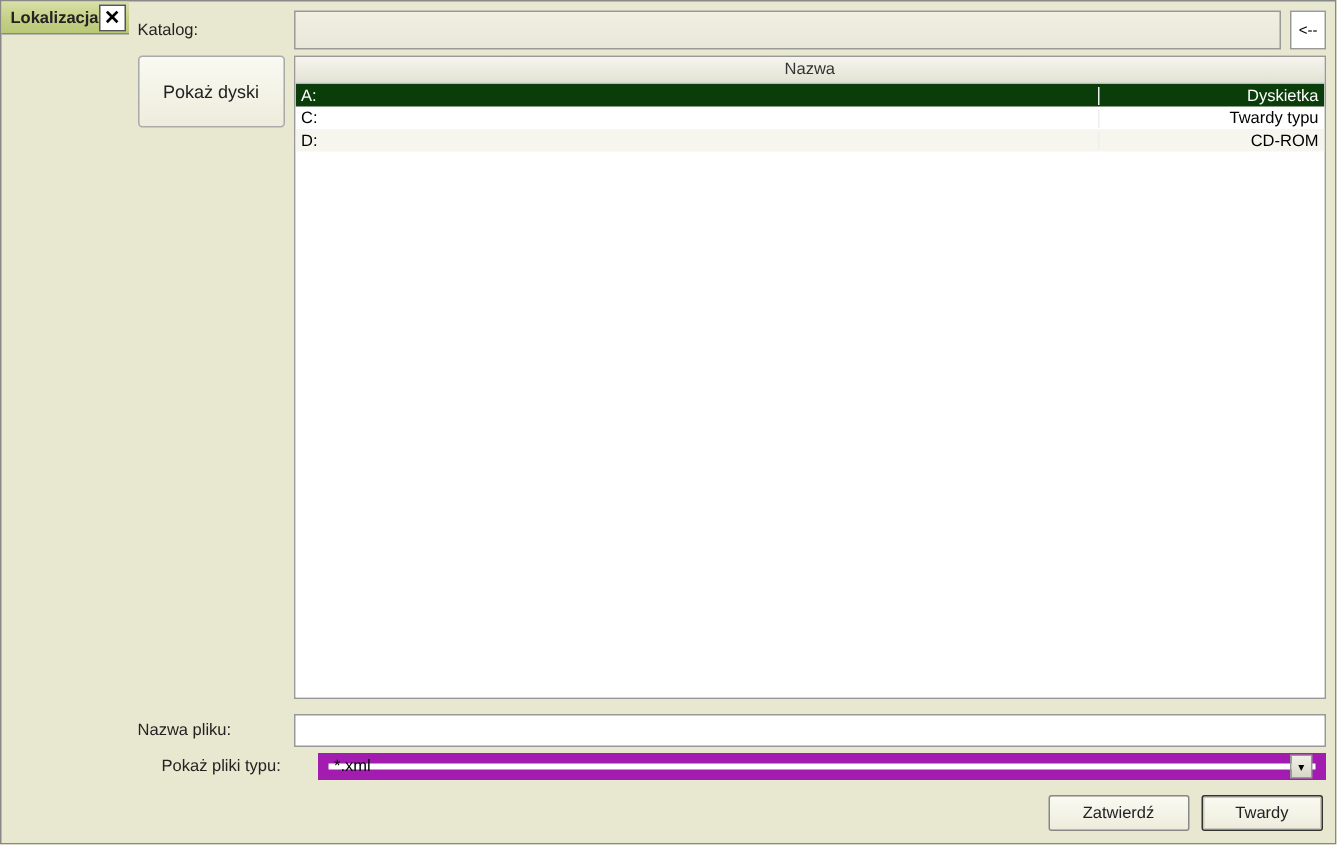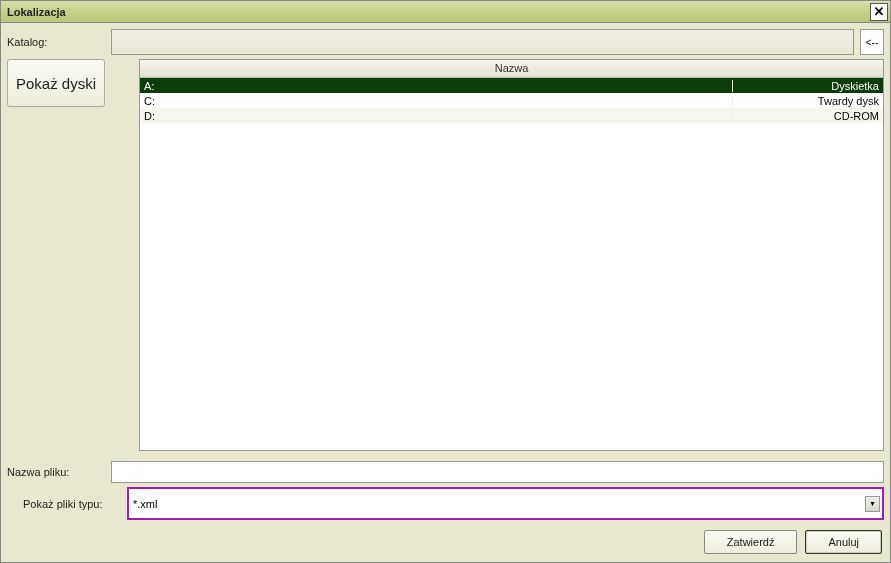--- a/index.html
+++ b/index.html
@@ -14,21 +14,21 @@
     width: 891px;
     height: 563px;
     overflow: hidden;
   }
   .window {
     width: 891px;
     height: 563px;
     background: #e8e8d0;
     border: 1px solid #888;
     display: flex;
-    flex-direction: column;
+    flex-direction: row;
   }
   .titlebar {
     height: 22px;
     background: linear-gradient(to bottom, #d8e0a8 0%, #c8d088 50%, #b8c878 100%);
     border-bottom: 1px solid #888;
     display: flex;
     align-items: center;
     padding: 0 2px 0 6px;
   }
   .titlebar-title {
@@ -93,32 +93,31 @@
     min-height: 0;
   }
   .show-disks-btn {
     width: 98px;
     height: 48px;
     background: linear-gradient(to bottom, #fafaf2, #edecdc);
     border: 1px solid #aaa;
     border-radius: 3px;
     cursor: pointer;
     font-family: inherit;
-    font-size: 15px;
+    font-size: 12px;
     color: #222;
     align-self: flex-start;
   }
   .table-container {
     flex: 1;
     border: 1px solid #999;
     background: #fff;
     display: flex;
     flex-direction: column;
     overflow: hidden;
-    margin-left: 28px;
   }
   .table-header {
     display: flex;
     background: linear-gradient(to bottom, #f5f5ee, #e2e2d3);
     border-bottom: 1px solid #bbb;
     height: 18px;
   }
   .th {
     text-align: center;
     border-right: 1px solid #bbb;
@@ -177,23 +176,23 @@
     font-size: 11px;
   }
   .row-filetype {
     display: flex;
     align-items: center;
     padding: 0 6px 4px 22px;
     gap: 6px;
   }
   .filetype-select {
     flex: 1;
-    height: 33px;
-    background: #fff;
-    border: 2px solid #a21caf;
+    height: 18px;
+    background: #fff;
+    border: 7px solid #a21caf;
     display: flex;
     align-items: center;
     padding: 0 2px 0 4px;
   }
   .filetype-value {
     flex: 1;
   }
   .dropdown-arrow {
     width: 15px;
     height: 16px;
@@ -256,21 +255,21 @@
         <div class="table-header">
           <div class="th col-name">Nazwa</div>
         </div>
         <div class="table-body">
           <div class="table-row selected">
             <div class="td-name">A:</div>
             <div class="td-type">Dyskietka</div>
           </div>
           <div class="table-row">
             <div class="td-name">C:</div>
-            <div class="td-type">Twardy dysk</div>
+            <div class="td-type">Twardy typu</div>
           </div>
           <div class="table-row alt">
             <div class="td-name">D:</div>
             <div class="td-type">CD-ROM</div>
           </div>
         </div>
       </div>
     </div>
 
     <div class="row-filename">
@@ -281,17 +280,17 @@
     <div class="row-filetype">
       <div class="label-left">Pokaż pliki typu:</div>
       <div class="filetype-select">
         <span class="filetype-value">*.xml</span>
         <div class="dropdown-arrow">▾</div>
       </div>
     </div>
 
     <div class="row-buttons">
       <button class="dlg-btn">Zatwierdź</button>
-      <button class="dlg-btn default">Anuluj</button>
+      <button class="dlg-btn default">Twardy</button>
     </div>
 
   </div>
 </div>
 
 </body></html>

